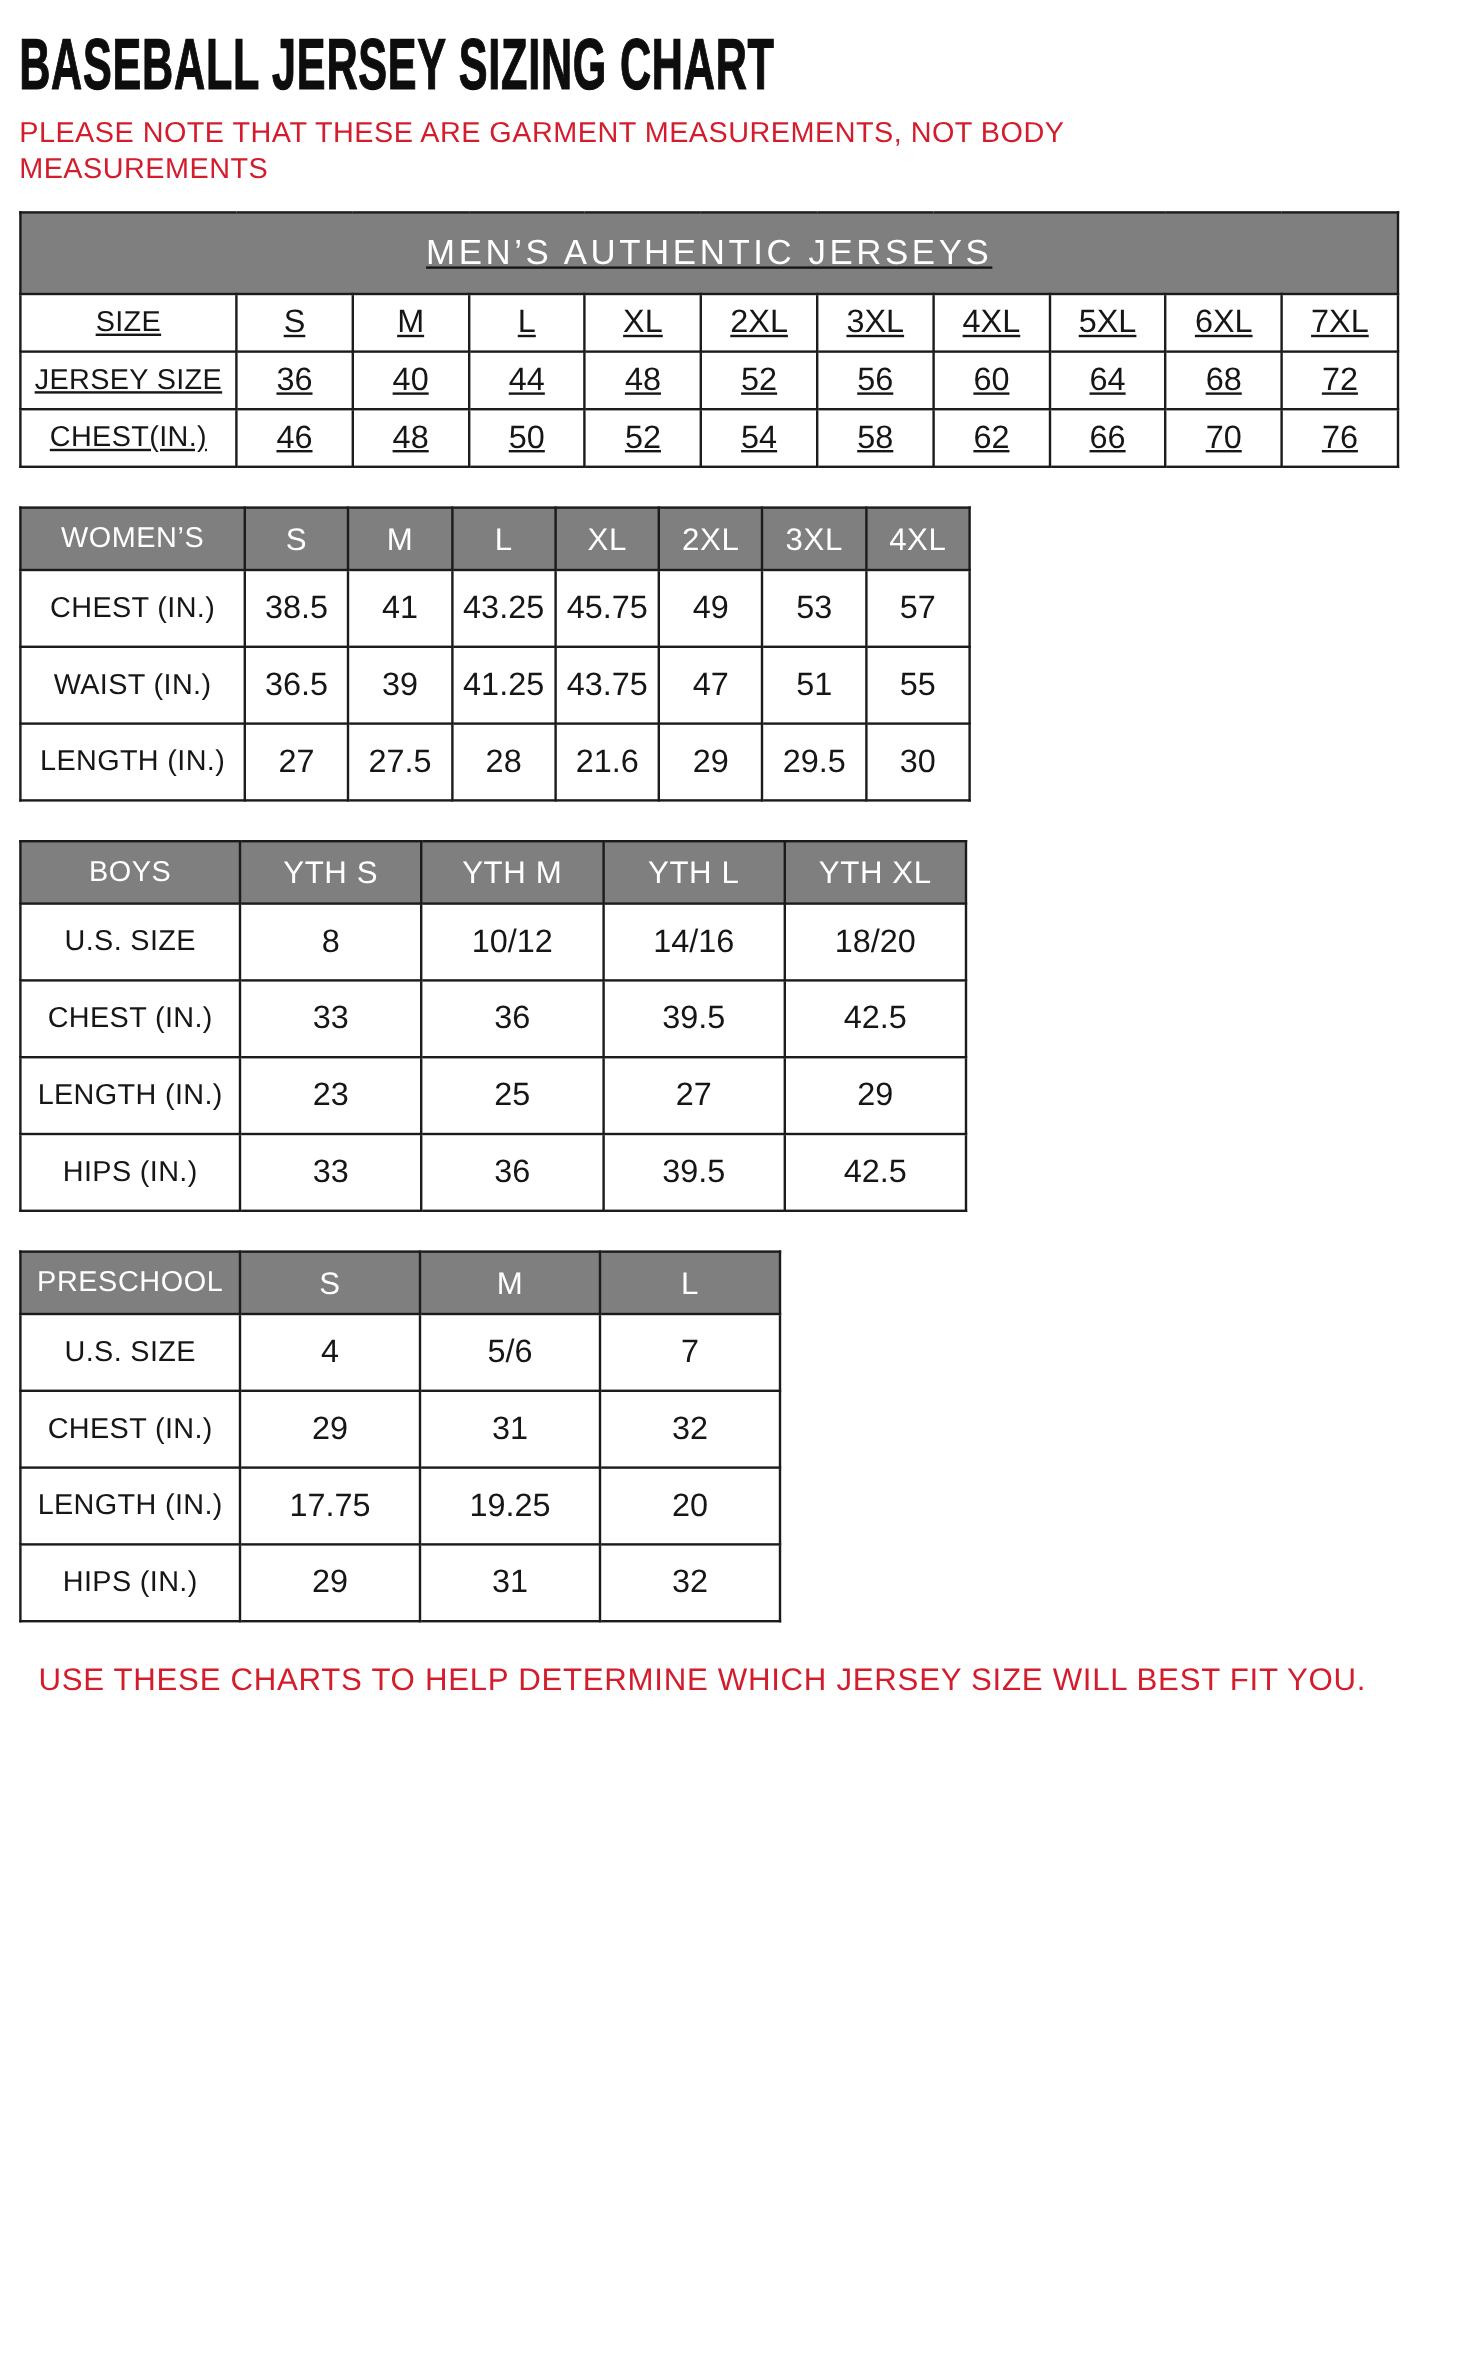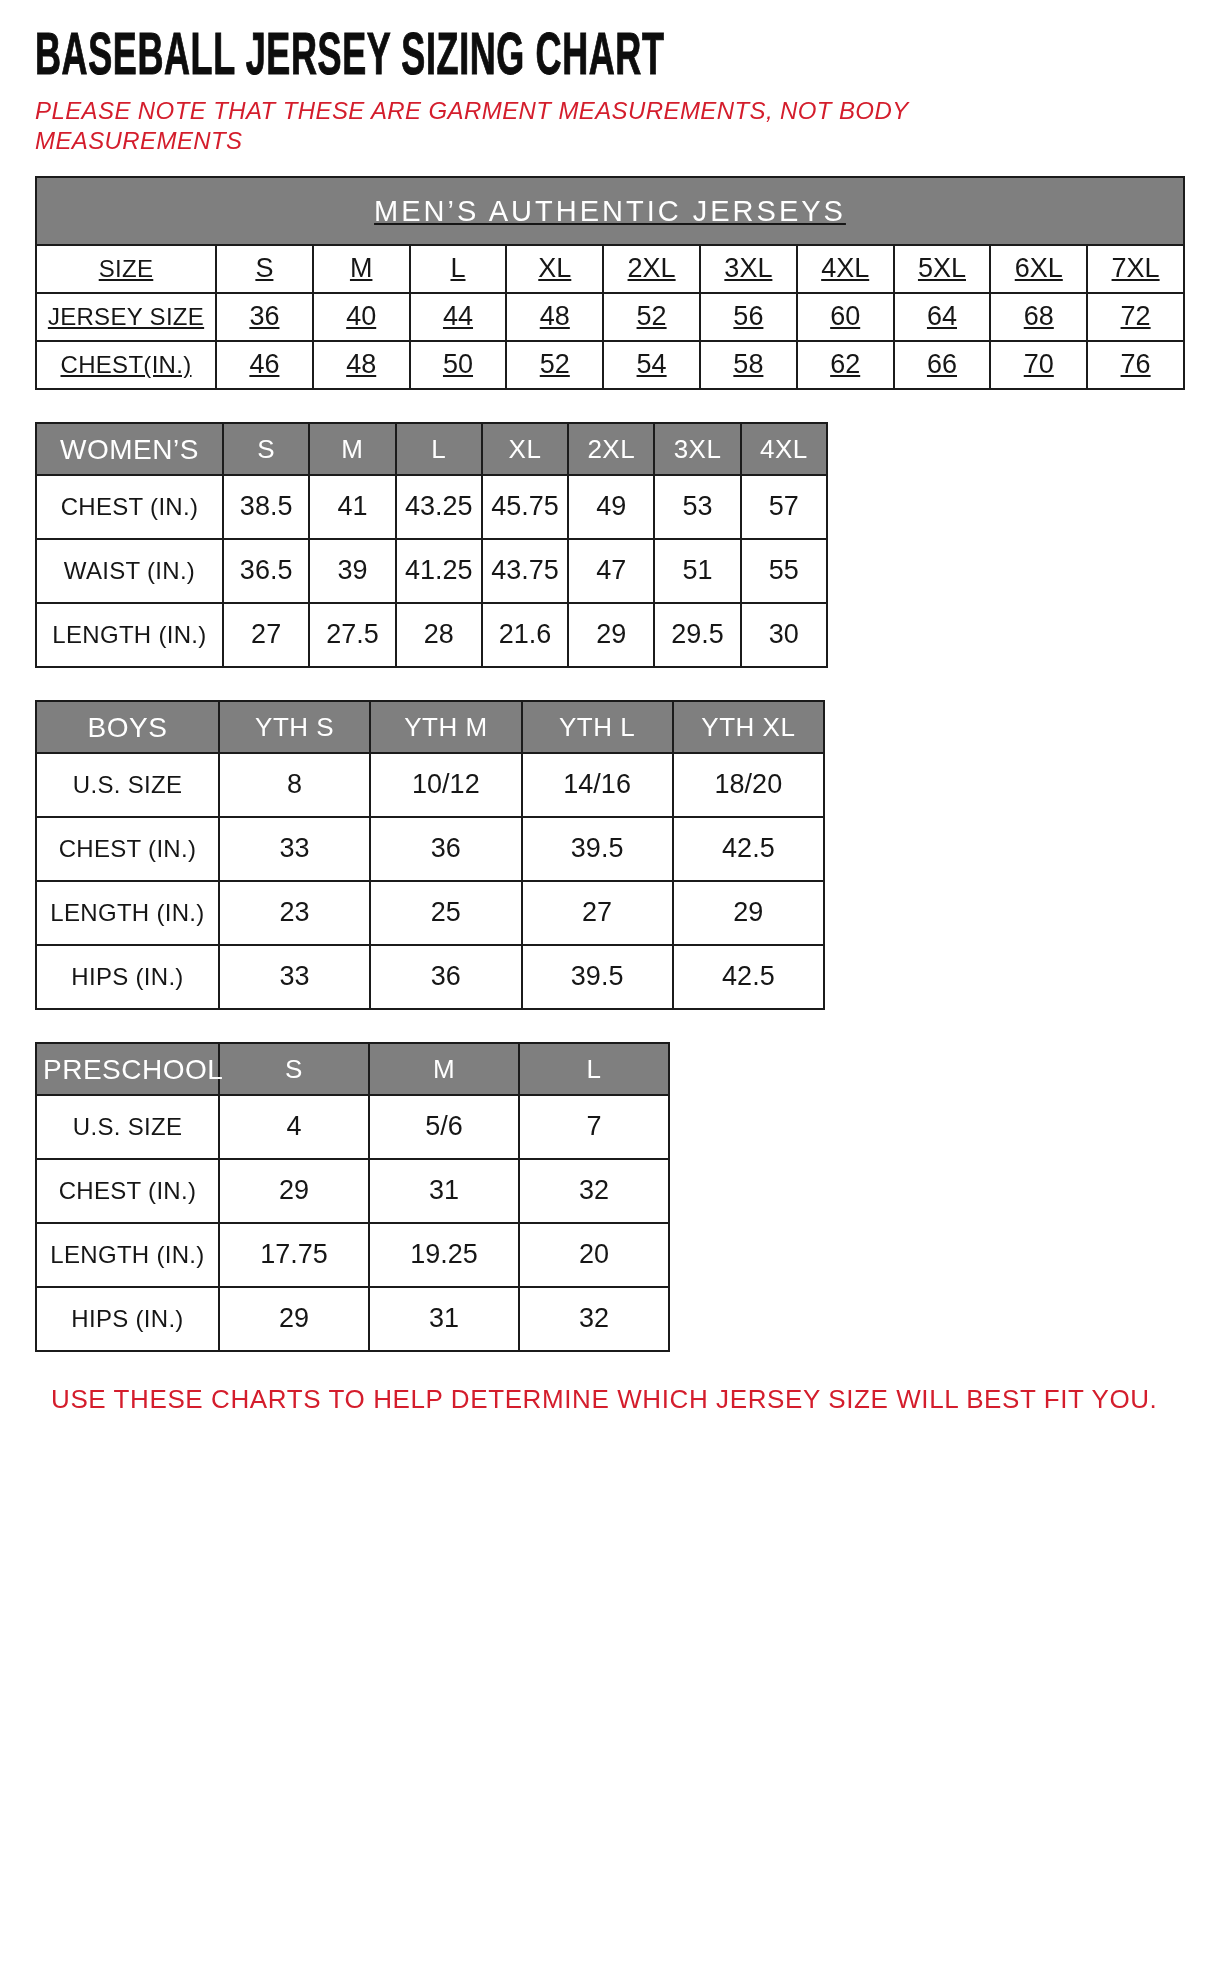--- a/index.html
+++ b/index.html
@@ -10,21 +10,21 @@
   }
   * { box-sizing: border-box; }
   html, body { margin: 0; padding: 0; }
   body {
     width: 1220px;
     min-height: 1974px;
     background: #ffffff;
     color: var(--text);
     font-family: "Liberation Sans", sans-serif;
   }
-  .page { padding: 20px 35px 40px 35px; }
+  .page { padding: 20px 35px 40px 16px; }
 
   .title {
     margin: 4px 0 12px 0;
     font-size: 60px;
     line-height: 1.0;
     font-weight: bold;
     color: #0d0d0d;
     white-space: nowrap;
     transform: scale(0.60, 1.0);
     transform-origin: left center;
@@ -32,21 +32,20 @@
     -webkit-text-stroke: 1px #0d0d0d;
   }
 
   .note {
     margin: 0 0 20px 0;
     max-width: 910px;
     color: var(--accent);
     font-size: 24px;
     line-height: 30px;
     letter-spacing: 0.4px;
-    font-style: italic;
   }
 
   table.sizing-table {
     border-collapse: collapse;
     table-layout: fixed;
     margin: 0 0 32px 0;
   }
   .t-mens { width: 1150px; text-decoration: underline; }
   .t-womens { width: 793px; }
   .t-boys { width: 790px; }
@@ -74,21 +73,21 @@
     color: #ffffff;
     font-size: 29px;
     letter-spacing: 3px;
   }
   .head-cell {
     background: var(--gray);
     color: #ffffff;
     font-size: 26px;
     letter-spacing: 0.5px;
   }
-  .head-cell.head-label { font-size: 28px; }
+  .head-cell.head-label { font-size: 24px; }
 
   .row-label {
     font-size: 24px;
     white-space: pre-line;
     letter-spacing: 0.3px;
   }
   .data-cell { font-size: 27px; }
 
   .footer-note {
     margin: 16px;

